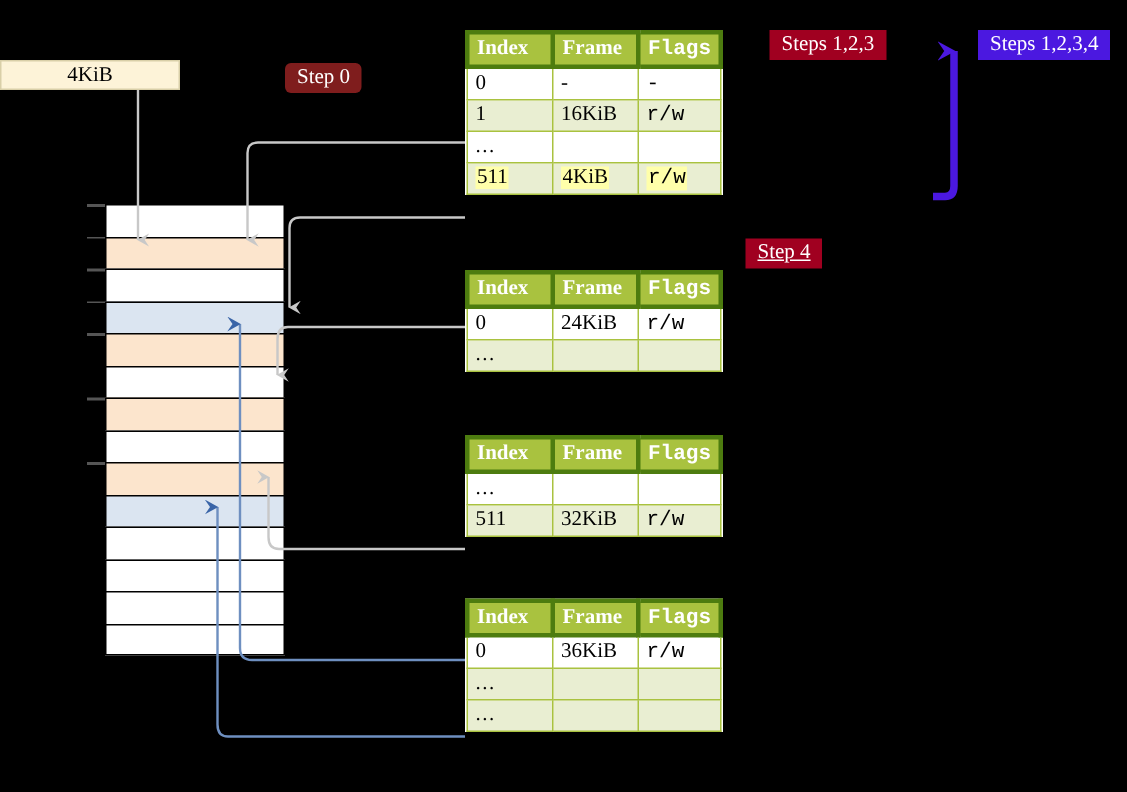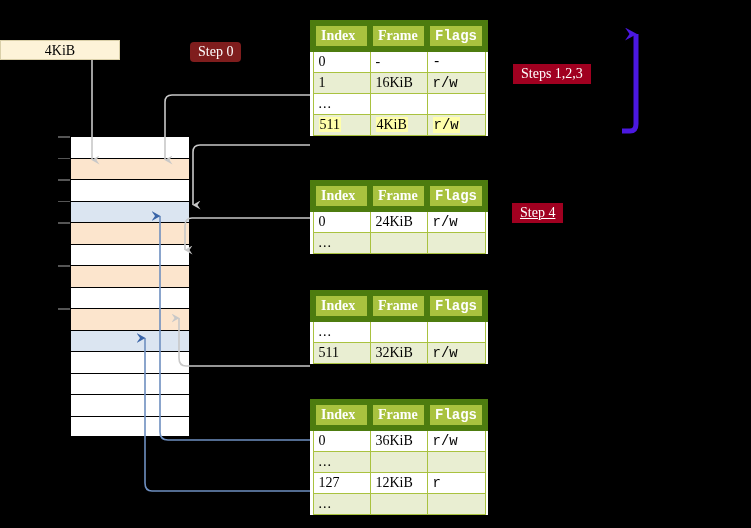--- a/index.html
+++ b/index.html
@@ -6,21 +6,21 @@
   body{width:751px;height:528px;position:relative;overflow:hidden;
        font-family:"Liberation Serif", serif;}
   .canvas{position:absolute;left:0;top:0;width:751px;height:528px;}
 
   
   .ptable{position:absolute;border-collapse:collapse;background:#fff;
           font-size:14px;color:#000;}
   .ptable td,.ptable th{border:1px solid #a9c23f;padding:2px 5px;
           text-align:left;vertical-align:middle;height:20px;box-sizing:border-box;}
   .ptable th{background:#a9c23f;color:#ffffff;font-weight:bold;
-          border:6px solid #4d7c0f;}
+          border:3px solid #4d7c0f;}
   .ptable tr.alt td{background:#e9eed2;}
   .ptable tr.plain td{background:#ffffff;}
   .c-index{width:57px;}
   .c-frame{width:57px;}
   .c-flags{width:55px;font-family:Liberation Mono, monospace;}
   .hl{background:#ffffaa;padding:0 1px;}
   .ell{letter-spacing:1px;}
 
   
   .memcol{position:absolute;left:70px;top:136px;width:120px;height:279px;}
@@ -35,21 +35,21 @@
   
   .tick{position:absolute;height:1.5px;background:#555;width:12px;left:58px;}
 
   
   .kib-label{position:absolute;left:0px;top:40px;width:120px;height:20px;
         background:#fdf3d8;border:1px solid #d9cfa8;color:#000;
         font-size:14px;text-align:center;line-height:20px;box-sizing:border-box;}
 
   .badge{position:absolute;color:#ffffff;font-size:14px;padding:2px 8px;
         white-space:nowrap;line-height:16px;}
-  .badge-red{background:#a00020;margin-top:44px;}
+  .badge-red{background:#a00020;}
   .badge-red-round{background:#7f1d1d;border-radius:4px;}
   .badge-blue{background:#4b18e0;}
 
   
   svg.wires{position:absolute;left:0;top:0;width:751px;height:528px;
             pointer-events:none;}
 </style>
 </head>
 <body>
 
@@ -101,22 +101,23 @@
     <path d="M310,440 L168,440 Q160,440 160,432 L160,216" stroke="#6e8fc0" stroke-width="1.6" fill="none" marker-end="url(#ah-blue)"></path>
 
     <path d="M310,491 L152,491 Q145,491 145,483 L145,338" stroke="#6e8fc0" stroke-width="1.6" fill="none" marker-end="url(#ah-blue)"></path>
 
     <path d="M622,131 L630,131 Q636,131 636,124 L636,34" stroke="#4b18e0" stroke-width="5" fill="none" marker-end="url(#ah-violet)"></path>
   </svg>
 
   <div class="kib-label">4KiB</div>
 
   <div class="badge badge-red-round" style="left:190px;top:42px;">Step 0</div>
-  <div class="badge badge-red" style="left:512px;top:159px;text-decoration:underline;">Step 4</div>
+  <div class="badge badge-red" style="left:497px;top:159px;text-decoration:underline;">Step 4</div>
   <div class="badge badge-red" style="left:513px;top:20px;">Steps 1,2,3</div>
+  <div class="badge badge-blue" style="left:652px;top:20px;">Steps 1,2,3,4</div>
 
   <table class="ptable" id="tbl0" style="left:310px;top:20px;">
       <tbody>
         <tr>
           <th class="c-index">Index</th>
           <th class="c-frame">Frame</th>
           <th class="c-flags">Flags</th>
         </tr>
         <tr class="plain">
           <td class="c-index">0</td>
@@ -187,25 +188,20 @@
         </tr>
         <tr class="plain">
           <td class="c-index">0</td>
           <td class="c-frame">36KiB</td>
           <td class="c-flags">r/w</td>
         </tr>
         <tr class="alt">
           <td class="c-index ell">...</td>
           <td class="c-frame"></td>
           <td class="c-flags"></td>
-        </tr>
-        <tr class="plain">
-          <td class="c-index">127</td>
-          <td class="c-frame">12KiB</td>
-          <td class="c-flags">r</td>
         </tr>
         <tr class="alt">
           <td class="c-index ell">...</td>
           <td class="c-frame"></td>
           <td class="c-flags"></td>
         </tr>
       </tbody>
     </table>
 
 <div class="tick" style="top: 136px;"></div>

